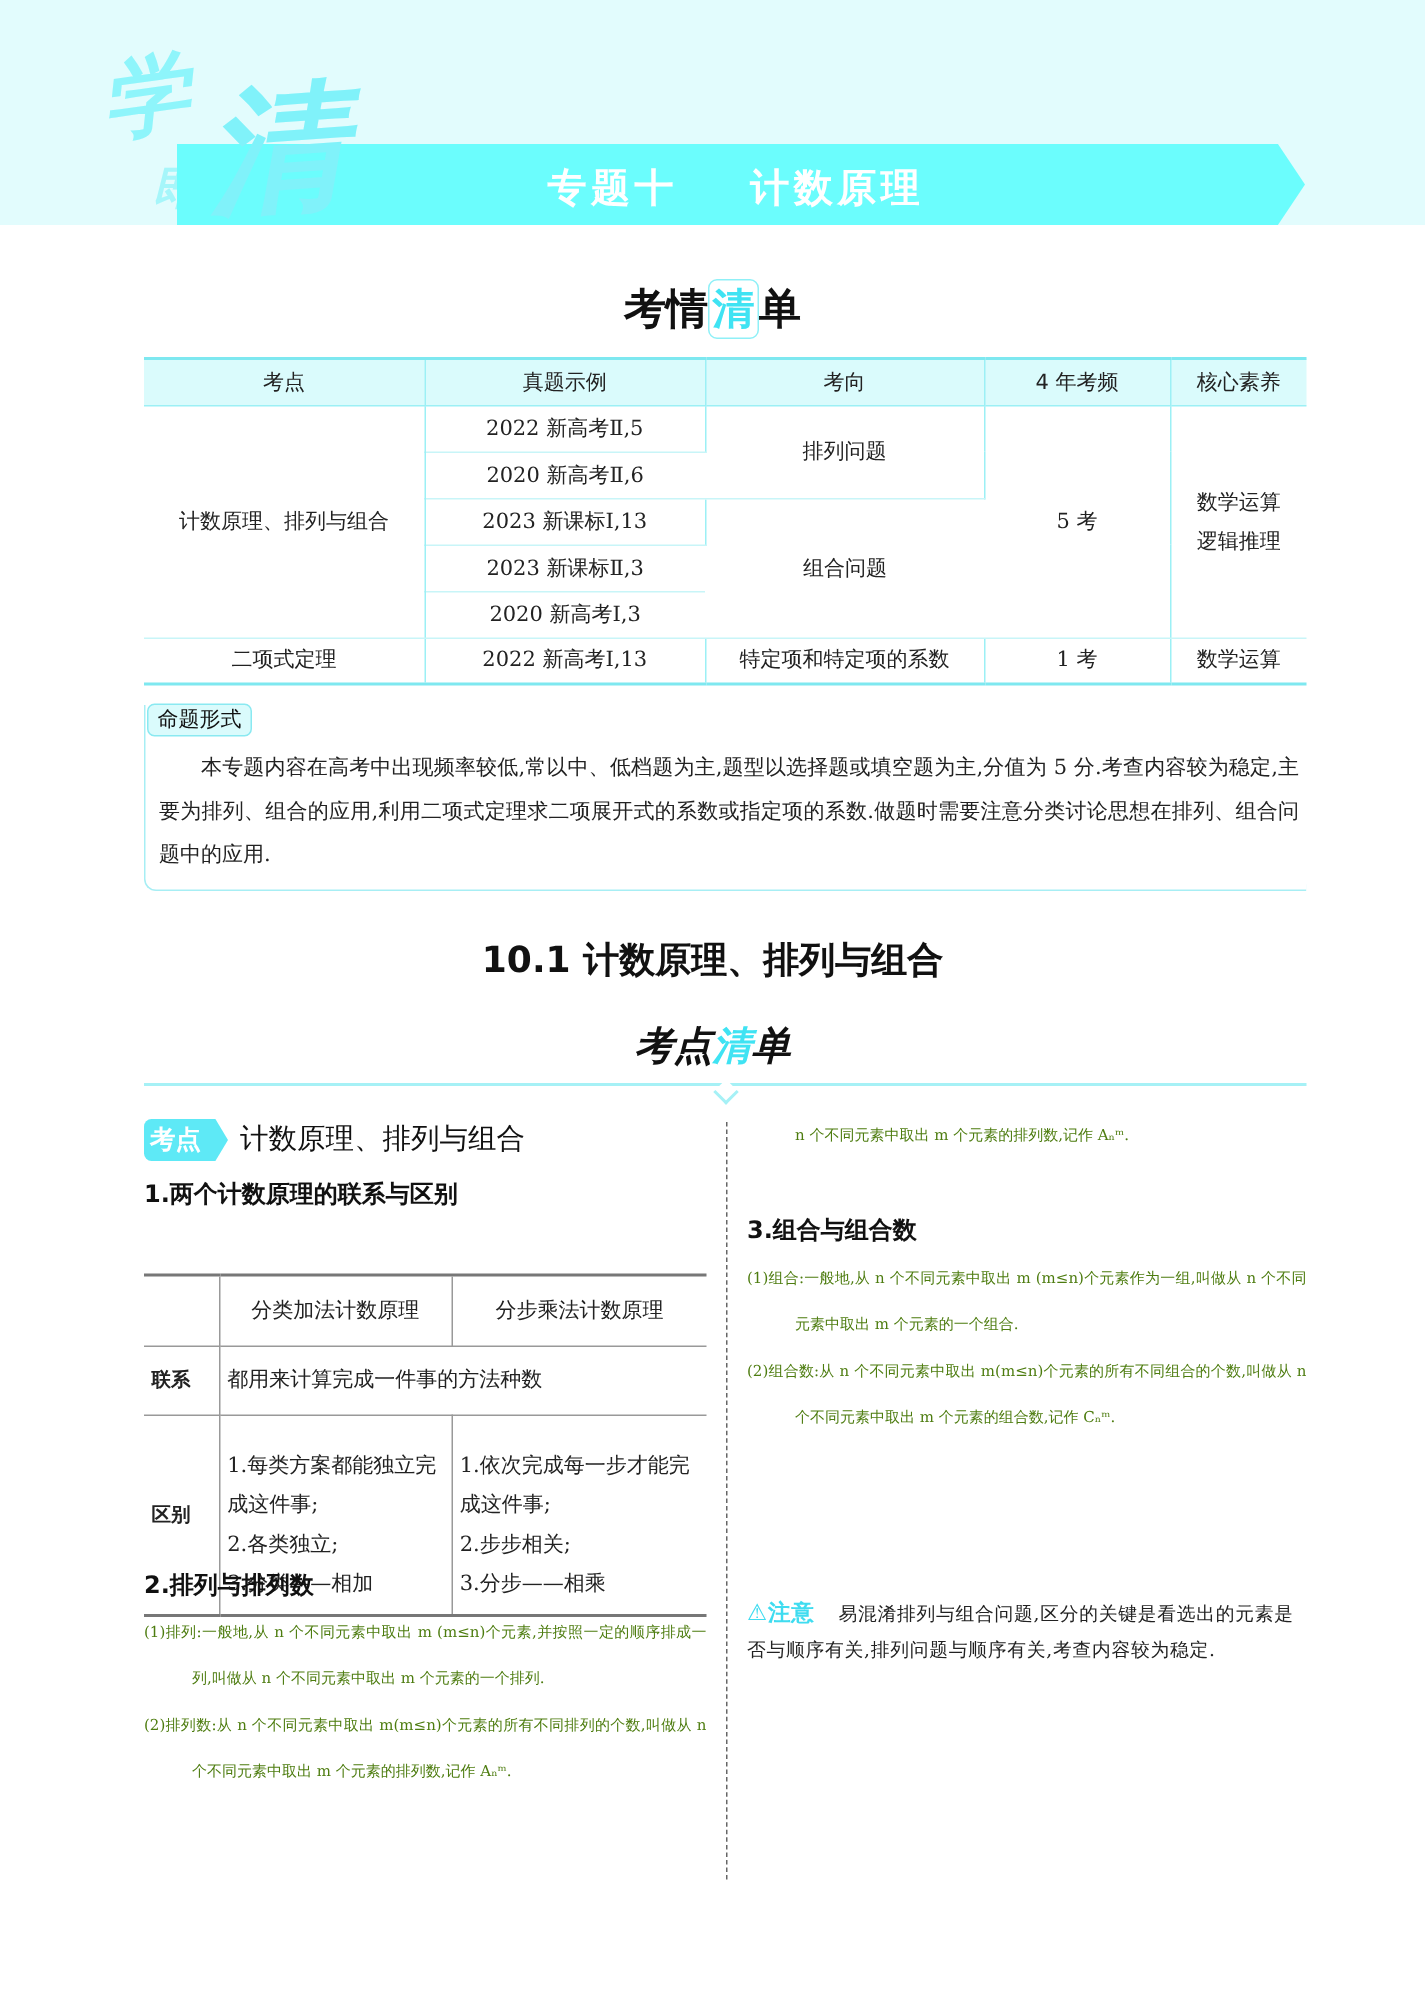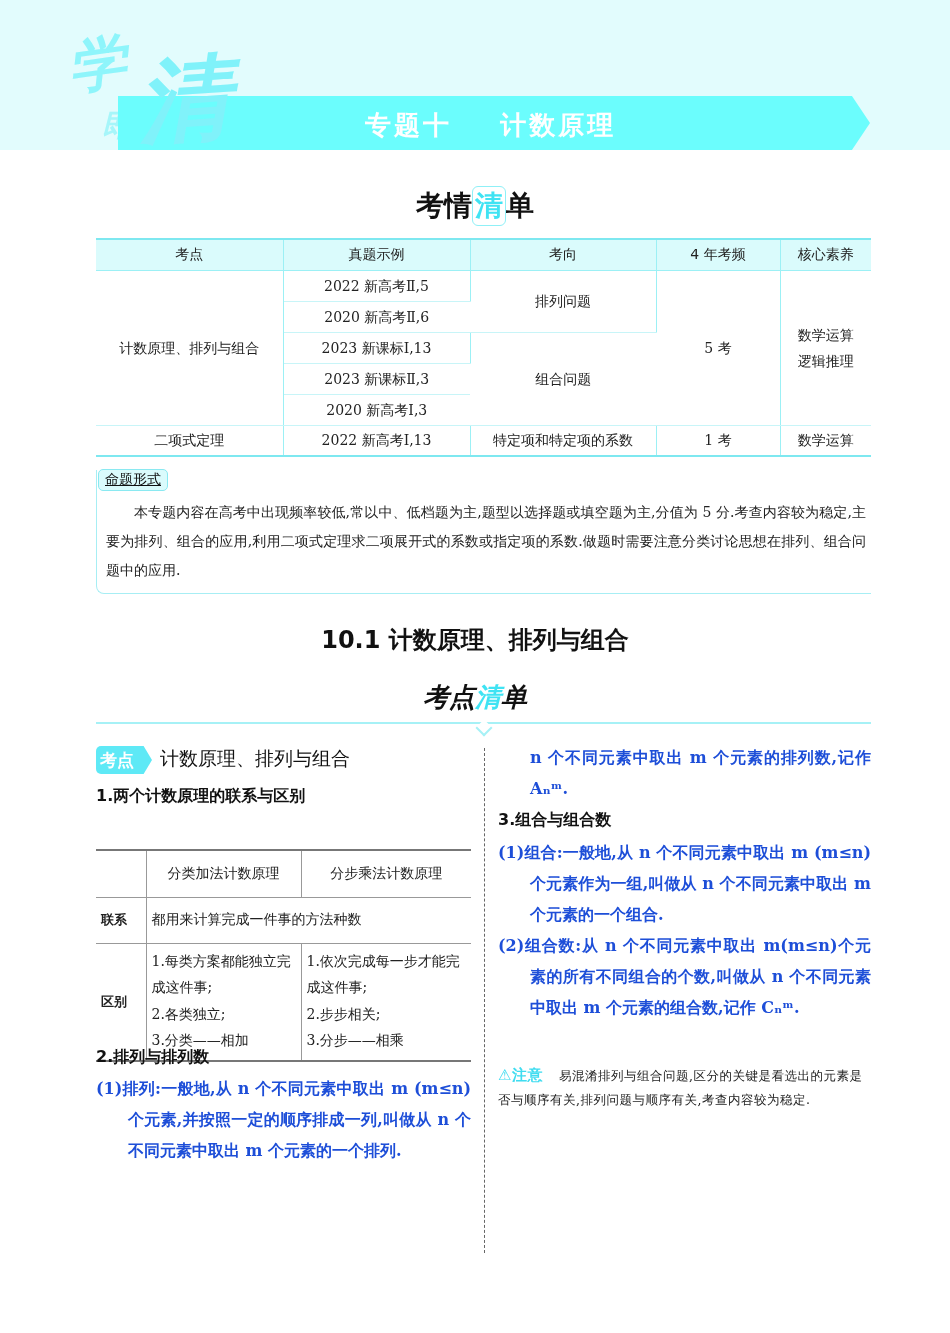--- a/index.html
+++ b/index.html
@@ -25,44 +25,44 @@
   table.kq { position: absolute; left: 96px; top: 238px; width: 775px; border-collapse: collapse; font-size: 14px; }
   table.kq th { background: #dafbfc; font-family: "DejaVu Sans", sans-serif; font-weight: normal; height: 31px;
                 border-right: 1px solid #9cf0f5; border-top: 2px solid #7ee8f0; border-bottom: 1px solid #9cf0f5; }
   table.kq td { text-align: center; height: 31px; border-right: 1px solid #9cf0f5; border-bottom: 1px solid #c8f5f8; line-height: 26px; }
   table.kq th:last-child, table.kq td:last-child { border-right: none; }
   table.kq tr.last td { border-bottom: 2px solid #7ee8f0; }
 
   .form-box { position: absolute; left: 96px; top: 470px; width: 775px; height: 124px;
               border-left: 1px solid #a7eef4; border-bottom: 1px solid #a7eef4; border-bottom-left-radius: 8px; }
   .form-tag { position: absolute; left: 98px; top: 469px; padding: 1px 6px; background: #dafbfc; border: 1px solid #8ae9f1;
-              border-radius: 5px; font-family: "DejaVu Sans", sans-serif; font-size: 14px; color: #111; text-decoration: underline; }
+              border-radius: 5px; font-family: "DejaVu Sans", sans-serif; font-size: 14px; color: #111; }
   .form-text { position: absolute; left: 106px; top: 498px; width: 760px; font-size: 14px; line-height: 29px; text-indent: 2em; text-align: justify; }
 
   .t2 { top: 624px; font-size: 24px; font-weight: bold; }
   .t3 { top: 680px; font-size: 26px; font-style: italic; }
   .rule { position: absolute; left: 96px; top: 722px; width: 775px; height: 2px; background: #a6f1f6; }
   .notch { position: absolute; left: 478px; top: 722px; width: 12px; height: 12px; border-right: 2px solid #a6f1f6; border-bottom: 2px solid #a6f1f6; transform: rotate(45deg); background: #fff; }
   .col-divider { position: absolute; left: 484px; top: 748px; height: 505px; border-left: 1px dashed #666; }
 
   .kd-tag { position: absolute; left: 96px; top: 746px; width: 56px; height: 28px; background: #5ee9f6; border-radius: 5px;
             clip-path: polygon(0 0, 85% 0, 100% 50%, 85% 100%, 0 100%); color: #ffffff; font-family: "DejaVu Sans", sans-serif;
             font-size: 17px; font-weight: bold; line-height: 28px; padding-left: 4px; }
   .kd-title { position: absolute; left: 160px; top: 746px; font-family: "DejaVu Sans", sans-serif; font-size: 19px; color: #111; }
   .sub-h { position: absolute; font-family: "DejaVu Sans", sans-serif; font-size: 16px; font-weight: bold; color: #111; }
 
   table.cmp { position: absolute; left: 96px; top: 817px; width: 375px; border-collapse: collapse; font-size: 14px; margin-top: 32px; }
   table.cmp td { border-bottom: 1px solid #999; border-right: 1px solid #999; vertical-align: middle; padding: 0 5px; }
   table.cmp tr:first-child td { border-top: 2px solid #777; height: 47px; text-align: center; }
   table.cmp tr:last-child td { border-bottom: 2px solid #777; }
   table.cmp td:last-child { border-right: none; }
   table.cmp td.rh { width: 50px; font-family: "DejaVu Sans", sans-serif; font-weight: bold; font-size: 13px; }
-  table.cmp .lines { line-height: 26.5px; padding-top: 4px; padding-bottom: 6px; }
+  table.cmp .lines { line-height: 26.5px; padding-top: 20px; padding-bottom: 6px; }
 
-  .para { position: absolute; font-size: 16px; line-height: 31px; text-align: justify; color: #1d4ed8; font-weight: bold; }
+  .para { position: absolute; font-size: 10px; line-height: 31px; text-align: justify; color: #4d7c0f; }
   .para .item { display: block; padding-left: 32px; text-indent: -32px; }
 
   .note { position: absolute; left: 498px; top: 1063px; width: 373px; font-size: 12.5px; line-height: 24px; letter-spacing: 0.5px; }
   .note .lab { color: #3fdcf0; font-family: "DejaVu Sans", sans-serif; font-weight: bold; font-size: 15px; margin-right: 16px; }
 </style>
 </head>
 <body>
 
 <div class="top-band"></div>
 <span class="calli c1">学</span>
@@ -153,20 +153,21 @@
           <div>2.步步相关;</div>
           <div>3.分步——相乘</div>
     </td>
   </tr>
 </tbody>
   </table>
 
 <div class="sub-h" style="left:96px; top:1047px;">2.排列与排列数</div>
 <div class="para" style="left:96px; top:1073px; width:375px; height:190px; overflow:hidden;">
   <span class="item">(1)排列:一般地,从 n 个不同元素中取出 m (m≤n)个元素,并按照一定的顺序排成一列,叫做从 n 个不同元素中取出 m 个元素的一个排列.</span>
+  <span class="item">(2)排列数:从 n 个不同元素中取出 m(m≤n)个元素的所有不同排列的个数,叫做从 n 个不同元素中取出 m 个元素的排列数,记作 Aₙᵐ.</span>
 </div>
 
 <div class="para" style="left:498px; top:742px; width:373px; padding-left:32px;">
   <span>n 个不同元素中取出 m 个元素的排列数,记作 Aₙᵐ.</span>
 </div>
 <div class="sub-h" style="left:498px; top:810px;">3.组合与组合数</div>
 <div class="para" style="left:498px; top:837px; width:373px;">
   <span class="item">(1)组合:一般地,从 n 个不同元素中取出 m (m≤n)个元素作为一组,叫做从 n 个不同元素中取出 m 个元素的一个组合.</span>
   <span class="item">(2)组合数:从 n 个不同元素中取出 m(m≤n)个元素的所有不同组合的个数,叫做从 n 个不同元素中取出 m 个元素的组合数,记作 Cₙᵐ.</span>
 </div>

